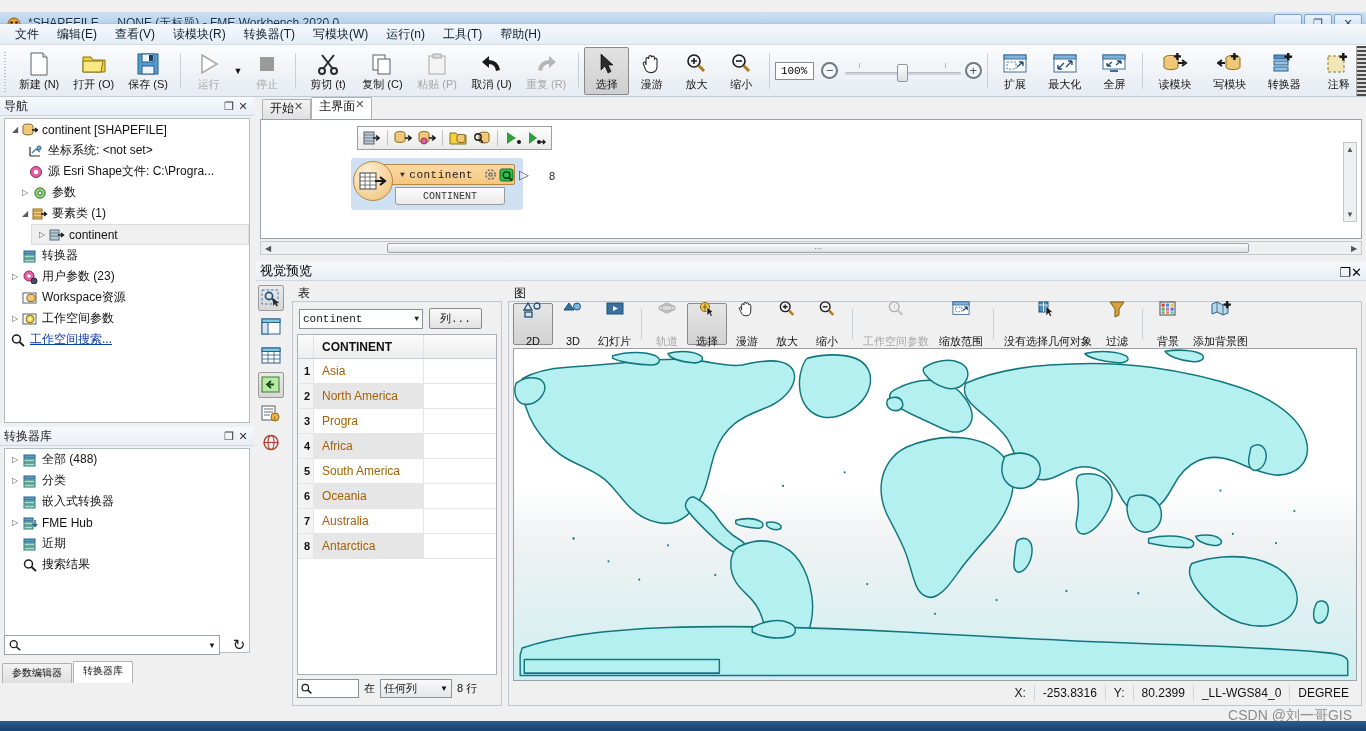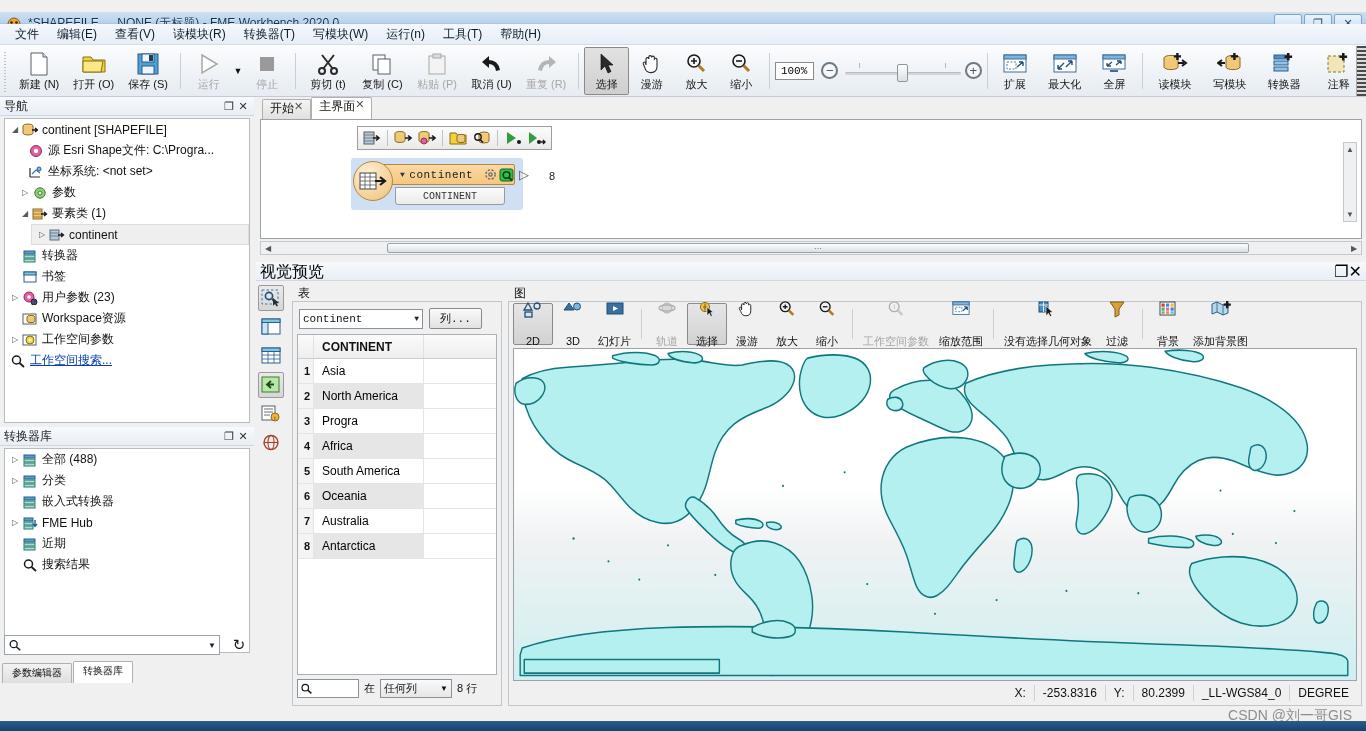--- a/index.html
+++ b/index.html
@@ -176,21 +176,21 @@
   .hscroll .thumb { position:absolute; left:126px; width:862px; height:10px; top:1px;
      background:linear-gradient(to bottom,#fdfdfd,#dadfe4); border:1px solid #9aa3ac; border-radius:2px;}
   .hscroll .arr { width:14px; text-align:center; font-size:8px; color:#555; }
   .vscroll-canvas { position:absolute; right:4px; top:22px; bottom:16px; width:14px;
      background:#eef0f2; border:1px solid #c4c9ce; }
   .vscroll-canvas .arr { height:13px; text-align:center; font-size:8px; color:#555; line-height:13px;}
 
   
   .vp-panel { position:absolute; left:256px; top:262px; width:1110px; height:452px; background:#f0f0f0; }
   .vp-head { height:19px; background:linear-gradient(to bottom,#f7fafd,#e8eef5);
-     border-bottom:1px solid #cfd8e2; display:flex; align-items:flex-start; padding:0 4px; font-size:16px;}
+     border-bottom:1px solid #cfd8e2; display:flex; align-items:flex-end; padding:0 4px; font-size:13px;}
   .vp-side { position:absolute; left:2px; top:23px; width:30px; }
   .vp-side .sb { width:26px; height:26px; margin-bottom:3px; display:flex;
      align-items:center; justify-content:center; border:1px solid transparent;}
   .vp-side .sb.on { border:1px solid #9a9a9a; background:linear-gradient(to bottom,#eaeaea,#d6d6d6); border-radius:2px;}
 
   .table-pane { position:absolute; left:36px; top:23px; width:210px; bottom:8px;
      background:#f0f0f0; }
   .pane-label { font-size:12px; color:#111; padding-left:6px; height:16px;}
   .pane-inner { position:absolute; left:0; top:16px; right:0; bottom:0;
      border:1px solid #c0c6cc; border-top:1px solid #c0c6cc; background:#f0f0f0;}
@@ -212,21 +212,21 @@
      border-bottom:1px solid #c8cdd2; }
   .grid .hdr .c0 { width:16px; border-right:1px solid #dfe3e7;}
   .grid .hdr .c1 { width:110px; display:flex; align-items:center; padding-left:8px;
      font-weight:bold; font-size:12px; color:#111; border-right:1px solid #dfe3e7;}
   .grid .hdr .c2 { flex:1; }
   .grid .row { display:flex; height:25px; border-bottom:1px solid #e3e6e9;}
   .grid .row .c0 { width:16px; display:flex; align-items:center; justify-content:flex-end;
      padding-right:3px; font-weight:bold; font-size:11px; color:#111; background:#f4f4f4;
      border-right:1px solid #e3e6e9;}
   .grid .row .c1 { width:110px; display:flex; align-items:center; padding-left:8px;
-     font-size:12px; color:#000000; border-right:1px solid #e3e6e9;}
+     font-size:12px; color:#a16207; border-right:1px solid #e3e6e9;}
   .grid .row .c2 { flex:1; }
   .grid .row.alt .c1 { background:#e6e6e6; }
   .grid-foot { position:absolute; left:4px; bottom:6px; right:4px; height:21px;
      display:flex; align-items:center; gap:5px; font-size:11px; color:#111;}
   .grid-foot .sinput { width:62px; height:19px; background:#fff; border:1px solid #8a939c;
      display:flex; align-items:center; padding-left:2px;}
   .grid-foot .scombo { width:72px; height:19px; background:linear-gradient(to bottom,#fafafa,#e6e6e6);
      border:1px solid #8a939c; display:flex; align-items:center; padding:0 3px; font-size:11px;}
 
   .graph-pane { position:absolute; left:252px; top:23px; right:4px; bottom:8px; }
@@ -556,38 +556,38 @@
             <path d="M1 3 v7 a5 2 0 0 0 10 0 V3" fill="#f0c878" stroke="#8a6b20"></path>
             <path d="M10 7 h5 M13 5 l2.5 2 l-2.5 2" stroke="#1a1a1a" stroke-width="1.5" fill="none"></path>
           </svg>
       </span>
       <span>continent [SHAPEFILE]</span>
     </div>
 
     <div class="tnode" style="padding-left:22px">
       <span class="ico">
         <svg width="16" height="14" viewBox="0 0 16 14">
-            <circle cx="8" cy="7" r="5.5" fill="#e45fa0" stroke="#8e2a5e"></circle>
-            <circle cx="8" cy="7" r="2.2" fill="#fff"></circle>
-          </svg>
-      </span>
-      <span>源 Esri Shape文件: C:\Progra...</span>
-    </div>
-
-    <div class="tnode" style="padding-left:22px">
-      <span class="ico">
-        <svg width="16" height="14" viewBox="0 0 16 14">
             <path d="M2 12 L2 3 M2 12 L12 12" stroke="#2b2b2b" stroke-width="1.2" fill="none"></path>
             <path d="M4 9 L8 5 L12 8" stroke="#3b78b5" stroke-width="1.3" fill="none"></path>
             <circle cx="11" cy="4" r="2" fill="#7fb4dd" stroke="#2a5e8e"></circle>
           </svg>
       </span>
       <span>坐标系统: &lt;not set&gt;</span>
     </div>
 
+    <div class="tnode" style="padding-left:22px">
+      <span class="ico">
+        <svg width="16" height="14" viewBox="0 0 16 14">
+            <circle cx="8" cy="7" r="5.5" fill="#e45fa0" stroke="#8e2a5e"></circle>
+            <circle cx="8" cy="7" r="2.2" fill="#fff"></circle>
+          </svg>
+      </span>
+      <span>源 Esri Shape文件: C:\Progra...</span>
+    </div>
+
     <div class="tnode" style="padding-left:14px">
       <span class="arrow">▷</span>
       <span class="ico">
         <svg width="16" height="14" viewBox="0 0 16 14">
             <circle cx="8" cy="7" r="5.2" fill="#8fd07a" stroke="#3e7a2e"></circle>
             <circle cx="8" cy="7" r="2" fill="#fff" stroke="#3e7a2e"></circle>
           </svg>
       </span>
       <span>参数</span>
     </div>
@@ -620,29 +620,20 @@
       <span class="ico">
         <svg width="16" height="14" viewBox="0 0 16 14">
             <rect x="2" y="2" width="11" height="3" fill="#5aa0c8" stroke="#2a5e8e"></rect>
             <rect x="2" y="6" width="11" height="3" fill="#a8dcd0" stroke="#2a7a6e"></rect>
             <rect x="2" y="10" width="11" height="3" fill="#a8dcd0" stroke="#2a7a6e"></rect>
           </svg>
       </span>
       <span>转换器</span>
     </div>
 
-    <div class="tnode" style="padding-left:16px">
-      <span class="ico">
-        <svg width="16" height="14" viewBox="0 0 16 14">
-            <rect x="2" y="2" width="12" height="10" fill="#fff" stroke="#2a5e8e"></rect>
-            <rect x="2" y="2" width="12" height="3" fill="#7fc8e0" stroke="#2a5e8e"></rect>
-          </svg>
-      </span>
-      <span>书签</span>
-    </div>
 
     <div class="tnode" style="padding-left:4px">
       <span class="arrow">▷</span>
       <span class="ico">
         <svg width="16" height="14" viewBox="0 0 16 14">
             <circle cx="7" cy="6" r="5" fill="#e45fa0" stroke="#8e2a5e"></circle>
             <circle cx="7" cy="6" r="1.8" fill="#fff"></circle>
             <circle cx="12" cy="11" r="3" fill="#4a4a6a" stroke="#23233a"></circle>
           </svg>
       </span>

